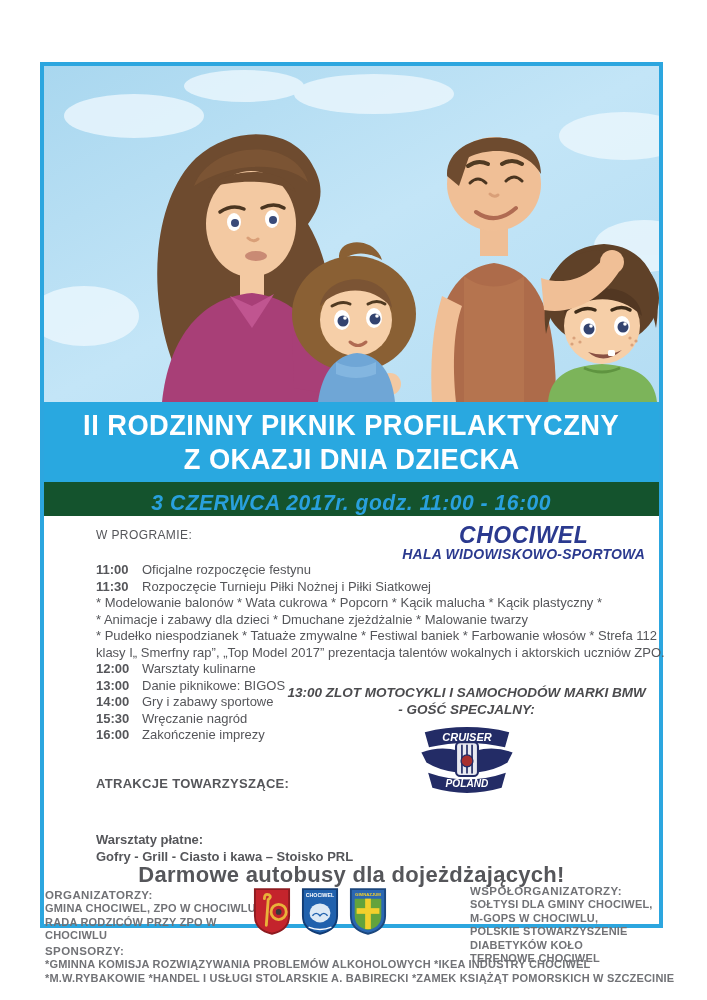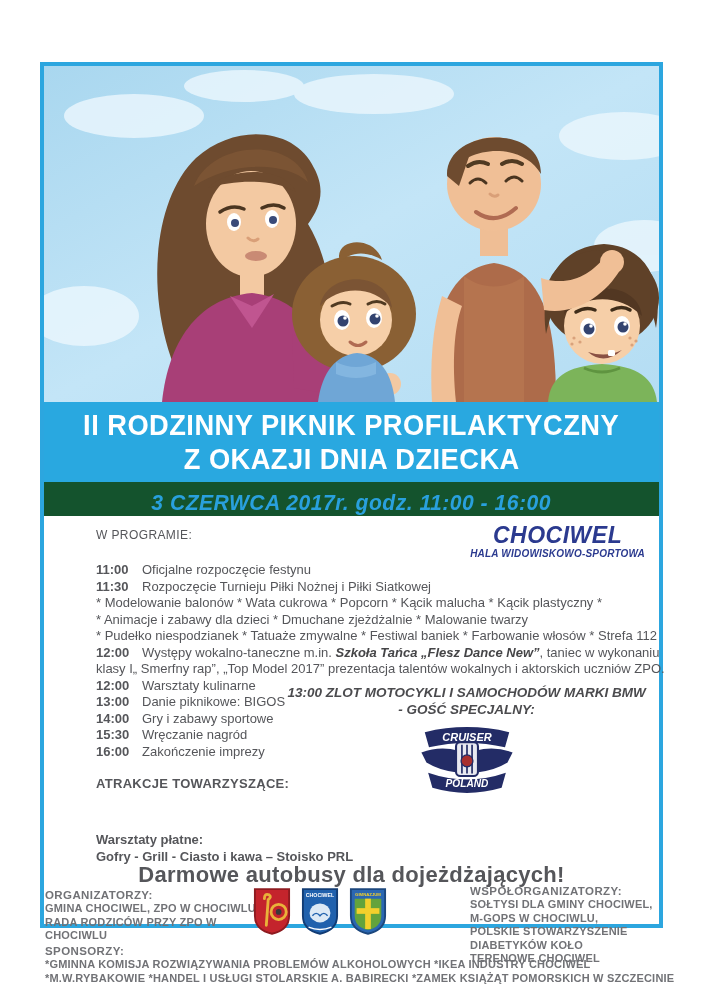--- a/index.html
+++ b/index.html
@@ -29,21 +29,21 @@
     background:#14532d;
   }
   .date-text{
     color:#29a0dd;font-weight:700;font-style:italic;font-size:22px;letter-spacing:.5px;
     transform:scaleX(.96);white-space:nowrap;
   }
   .content{position:relative;width:615px;height:376px;font-size:13px;}
   .program-heading{position:absolute;left:52px;top:12px;font-size:12px;letter-spacing:.4px;color:#55565a;}
   .venue{position:absolute;right:14px;top:8px;text-align:center;color:#2b3a8f;font-style:italic;font-weight:700;}
   .venue-city{font-size:23px;letter-spacing:.5px;line-height:22px;}
-  .venue-hall{font-size:10px;letter-spacing:.2px;line-height:16px;}
+  .venue-hall{font-size:14px;letter-spacing:.2px;line-height:16px;}
   .program-list{position:absolute;left:52px;top:46px;width:550px;}
   .prog-row{line-height:16.5px;white-space:nowrap;color:#55565a;}
   .prog-row .time{display:inline-block;width:46px;font-weight:700;}
   .prog-row .txt b.em{font-style:italic;font-weight:700;color:#454547;}
   .zlot{position:absolute;left:230px;top:168px;width:385px;text-align:center;
         color:#4b4b4e;font-weight:700;font-style:italic;font-size:13.5px;line-height:17px;}
   .zlot .logo-wrap{width:104px;margin:4px auto 0 auto;}
   .attractions{position:absolute;left:52px;top:260px;width:560px;}
   .attractions .heading{font-weight:700;letter-spacing:.3px;line-height:16px;}
   .attractions .prog-row .time{width:36px;}
@@ -189,21 +189,20 @@
       <div class="venue-city">CHOCIWEL</div>
       <div class="venue-hall">HALA WIDOWISKOWO-SPORTOWA</div>
     </div>
 
     <div class="program-list">
         <div class="prog-row"><span class="time">11:00</span><span class="txt">Oficjalne rozpoczęcie festynu</span></div>
         <div class="prog-row"><span class="time">11:30</span><span class="txt">Rozpoczęcie Turnieju Piłki Nożnej i Piłki Siatkowej</span></div>
         <div class="prog-row"><span class="txt">* Modelowanie balonów * Wata cukrowa * Popcorn * Kącik malucha * Kącik plastyczny *</span></div>
         <div class="prog-row"><span class="txt">* Animacje i zabawy dla dzieci *  Dmuchane zjeżdżalnie * Malowanie twarzy</span></div>
         <div class="prog-row"><span class="txt">* Pudełko niespodzianek * Tatuaże zmywalne * Festiwal  baniek *  Farbowanie  włosów * Strefa 112</span></div>
-        <div class="prog-row"><span class="time">12:00</span><span class="txt"><span>Występy wokalno-taneczne m.in. </span><b class="em">Szkoła Tańca „Flesz Dance New”</b><span>, taniec  w wykonaniu</span></span></div>
         <div class="prog-row"><span class="txt">klasy I„ Smerfny rap”, „Top Model 2017” prezentacja talentów wokalnych i aktorskich uczniów ZPO.</span></div>
         <div class="prog-row"><span class="time">12:00</span><span class="txt">Warsztaty kulinarne</span></div>
         <div class="prog-row"><span class="time">13:00</span><span class="txt">Danie piknikowe: BIGOS</span></div>
         <div class="prog-row"><span class="time">14:00</span><span class="txt">Gry i zabawy sportowe</span></div>
         <div class="prog-row"><span class="time">15:30</span><span class="txt">Wręczanie nagród</span></div>
         <div class="prog-row"><span class="time">16:00</span><span class="txt">Zakończenie imprezy</span></div>
       </div>
 
     <div class="zlot">
       <div>13:00   ZLOT MOTOCYKLI I SAMOCHODÓW MARKI BMW</div>

